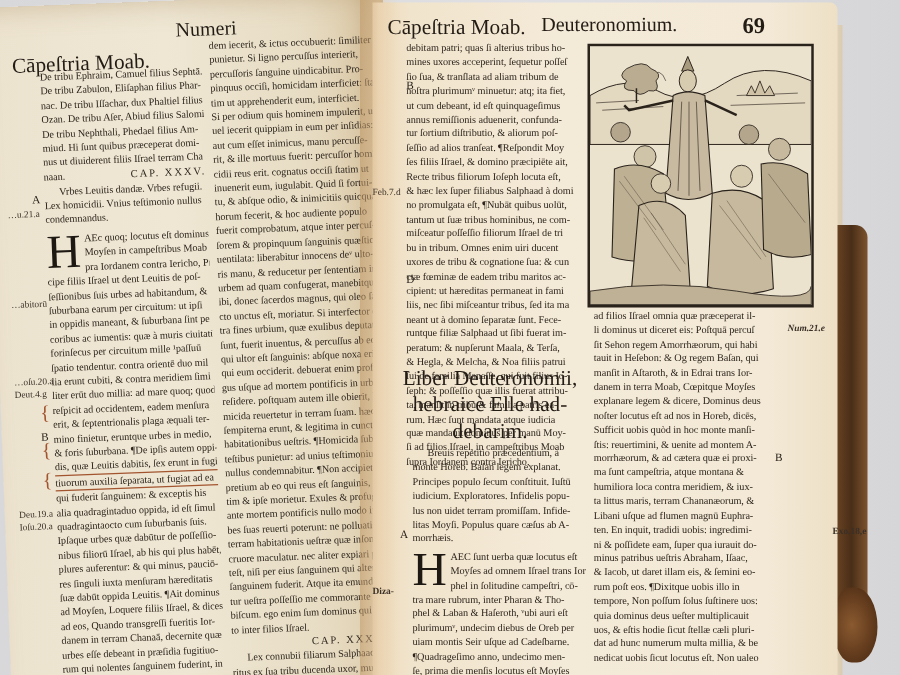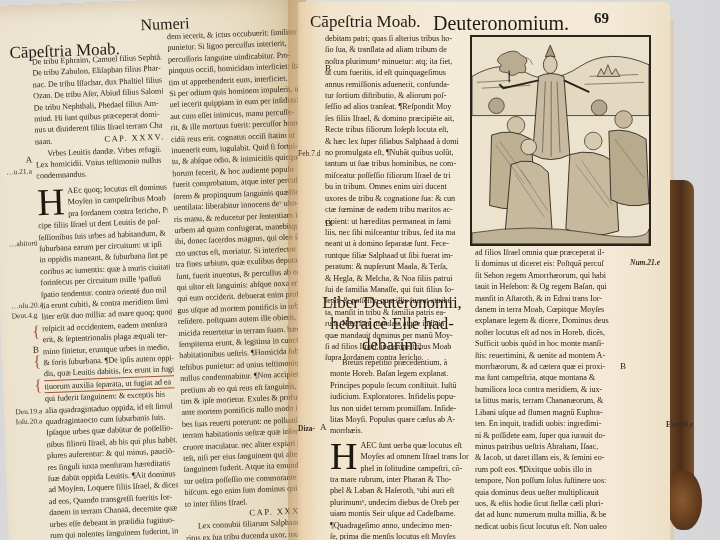--- a/index.html
+++ b/index.html
@@ -214,28 +214,29 @@
 
   <div class="gutter"></div>
 
   <div class="page-edge"></div>
   <div class="leather"></div>
   <div class="leather-blob"></div>
   <div class="page-right"></div>
 
   <div style="position:absolute; inset:0; z-index:3;">
     <div class="running-head" style="left:310px; top:12px; font-size:17px;">Cāpeſtria Moab.</div>
-    <div class="running-head" style="left:433px; top:12px; font-size:20px;">Deuteronomium.</div>
-    <div class="running-head" style="left:594px; top:10px; font-size:15px; font-weight:bold;">69</div>
+    <div class="running-head" style="left:433px; top:12px; font-size:16px;">Deuteronomium.</div>
+    <div class="running-head" style="left:594px; top:10px; font-size:18px; font-weight:bold;">69</div>
 
     <div class="col" style="left:325px; top:33px; width:143px;">
       <span class="line">debitam patri; quas ſi alterius tribus ho-</span>
+      <span class="line">mines uxores acceperint, ſequetur poſſeſ</span>
       <span class="line">ſio ſua, &amp; tranſlata ad aliam tribum de</span>
       <span class="line">noſtra plurimumᵛ minuetur: atq; ita fiet,</span>
-      <span class="line">ut cum fueritis, id eſt quinquageſimus</span>
+      <span class="line">ut cum debeant, id eſt quinquageſimus</span>
       <span class="line">annus remiſſionis aduenerit, confunda-</span>
       <span class="line">tur ſortium diſtributio, &amp; aliorum poſ-</span>
       <span class="line">ſeſſio ad alios tranſeat. ¶Reſpondit Moy</span>
       <span class="line">ſes filiis Iſrael, &amp; domino præcipiēte ait,</span>
       <span class="line">Recte tribus filiorum Ioſeph locuta eſt,</span>
       <span class="line">&amp; hæc lex ſuper filiabus Salphaad à domi</span>
       <span class="line">no promulgata eſt, ¶Nubāt quibus uolūt,</span>
       <span class="line">tantum ut ſuæ tribus hominibus, ne com-</span>
       <span class="line">miſceatur poſſeſſio filiorum Iſrael de tri</span>
       <span class="line">bu in tribum. Omnes enim uiri ducent</span>
@@ -353,21 +354,21 @@
       <span class="line">rum poſt eos. ¶Dixitque uobis illo in</span>
       <span class="line">tempore, Non poſſum ſolus ſuſtinere uos:</span>
       <span class="line">quia dominus deus ueſter multiplicauit</span>
       <span class="line">uos, &amp; eſtis hodie ſicut ſtellæ cæli pluri-</span>
       <span class="line">dat ad hunc numerum multa millia, &amp; be</span>
       <span class="line">nedicat uobis ſicut locutus eſt. Non ualeo</span>
 
     </div>
 
     <span class="margin-note" style="left:298px; top:149px;">Feb.7.d</span>
-    <span class="margin-note" style="left:298px; top:424px; font-weight:bold;">Diza-</span>
+    <span class="margin-note" style="left:298px; top:468px; font-weight:bold;">Diza-</span>
     <span class="margin-note" style="left:630px; top:258px; font-weight:bold;font-style:italic;">Num.21.e</span>
     <span class="margin-note" style="left:620px; top:420px; font-weight:bold;margin-left:46px;">Exo.18,e</span>
     <span class="margin-letter" style="left:325px; top:63px;">B</span>
     <span class="margin-letter" style="left:325px; top:218px;">D</span>
     <span class="margin-letter" style="left:320px; top:422px;">A</span>
     <span class="margin-letter" style="left:620px; top:361px;">B</span>
   </div>
 </div>
 
 </body></html>

